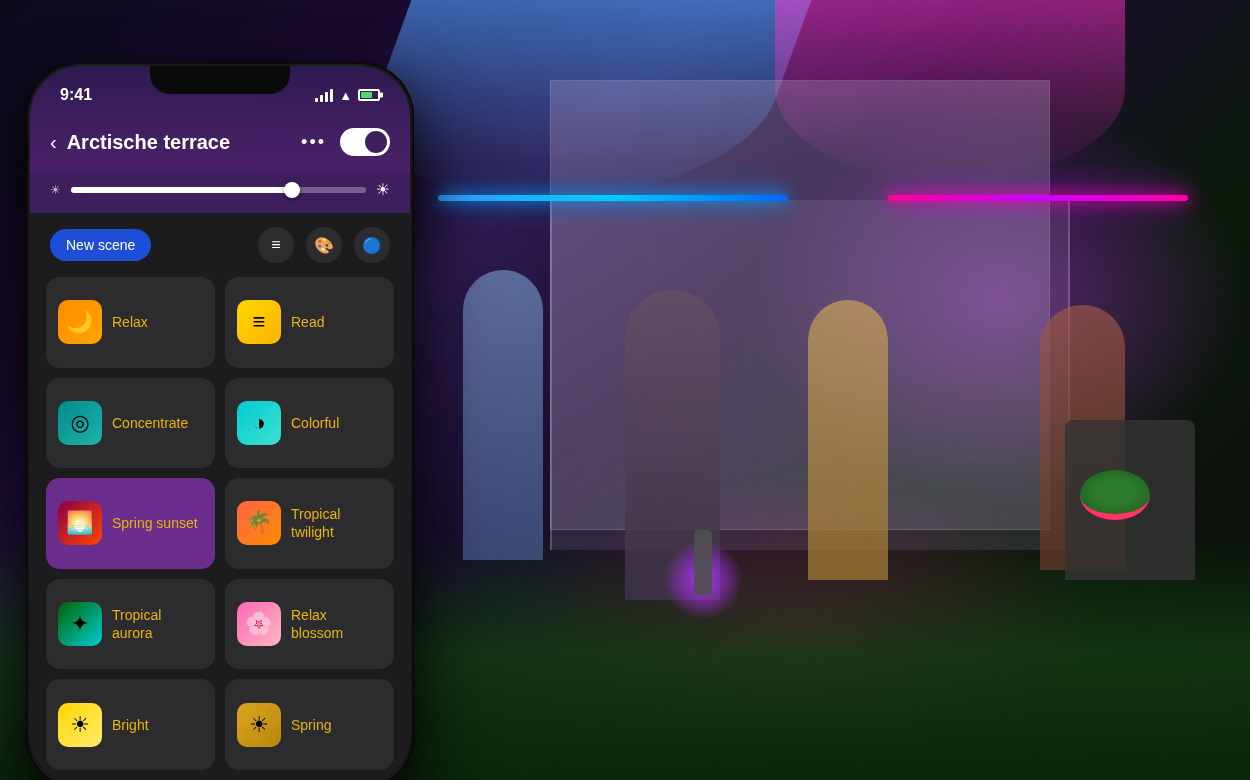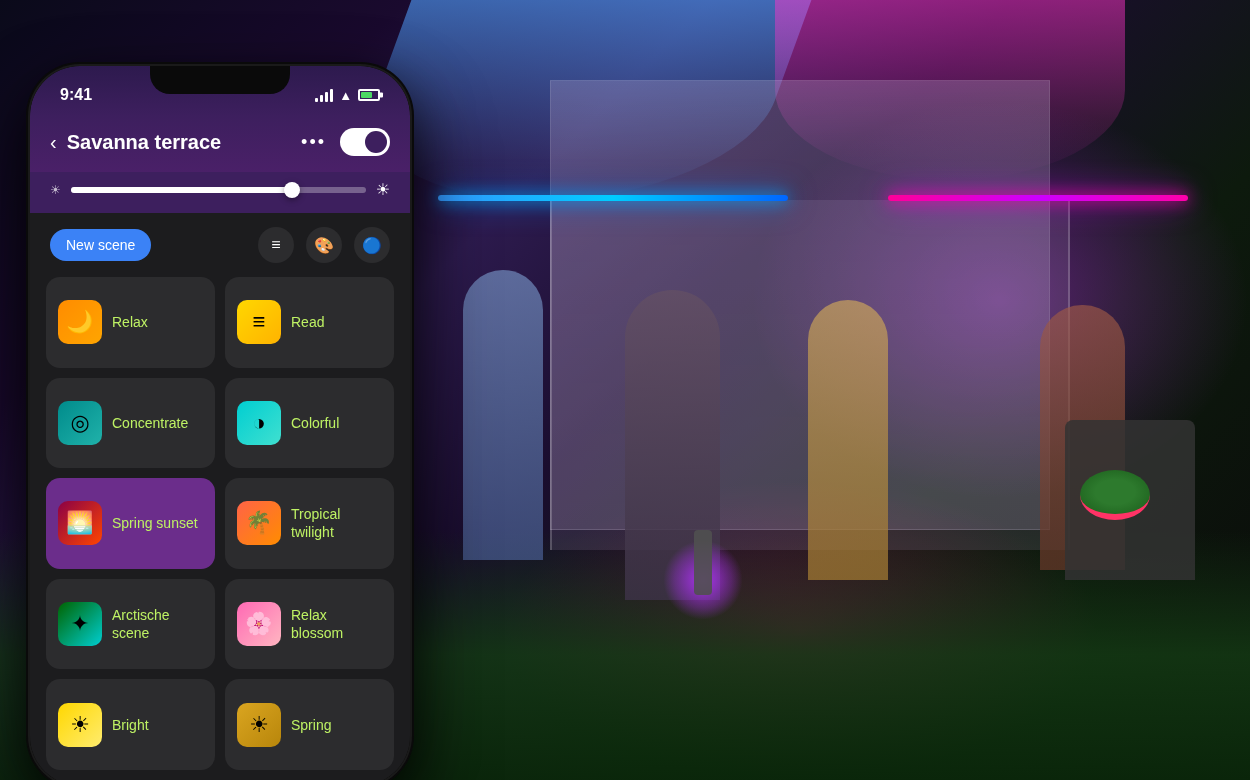--- a/index.html
+++ b/index.html
@@ -286,21 +286,21 @@
     
     .scenes-toolbar {
       background: #1c1c1e;
       padding: 14px 20px;
       display: flex;
       align-items: center;
       gap: 12px;
     }
 
     .new-scene-btn {
-      background: #3b82f6;
+      background: #1d4ed8;
       color: #fff;
       padding: 8px 16px;
       border-radius: 20px;
       font-size: 14px;
       cursor: pointer;
       white-space: nowrap;
     }
 
     .toolbar-spacer { flex: 1; }
 
@@ -346,21 +346,21 @@
       height: 44px;
       border-radius: 10px;
       display: flex;
       align-items: center;
       justify-content: center;
       font-size: 22px;
       flex-shrink: 0;
     }
 
     .scene-label {
-      color: #bef264;
+      color: #eab308;
       font-size: 14px;
       font-weight: 500;
       line-height: 1.3;
     }
 
     
     .icon-orange { background: linear-gradient(135deg, #ff8c00, #ffa500); }
     .icon-yellow { background: linear-gradient(135deg, #ffd700, #ffb300); }
     .icon-teal { background: linear-gradient(135deg, #008b8b, #20b2aa); }
     .icon-cyan { background: linear-gradient(135deg, #00ced1, #40e0d0); }
@@ -426,21 +426,21 @@
             <div class="battery-fill"></div>
           </div>
         </div>
       </div>
 
       <div class="phone-screen-content">
 
         <div class="app-header">
           <div class="header-left">
             <span class="back-btn">‹</span>
-            <span class="header-title">Savanna terrace</span>
+            <span class="header-title">Arctische terrace</span>
           </div>
           <div class="header-right">
             <span class="dots-btn">•••</span>
             <div class="power-toggle">
               <div class="power-knob"></div>
             </div>
           </div>
         </div>
 
         <div class="brightness-row">
@@ -487,21 +487,21 @@
             <div class="scene-item active">
               <div class="scene-icon icon-savanna">🌅</div>
               <span class="scene-label">Spring sunset</span>
             </div>
             <div class="scene-item">
               <div class="scene-icon icon-tropical">🌴</div>
               <span class="scene-label">Tropical twilight</span>
             </div>
             <div class="scene-item">
               <div class="scene-icon icon-aurora">✦</div>
-              <span class="scene-label">Arctische scene</span>
+              <span class="scene-label">Tropical aurora</span>
             </div>
             <div class="scene-item">
               <div class="scene-icon icon-blossom">🌸</div>
               <span class="scene-label">Relax blossom</span>
             </div>
             <div class="scene-item">
               <div class="scene-icon icon-bright">☀</div>
               <span class="scene-label">Bright</span>
             </div>
             <div class="scene-item">

